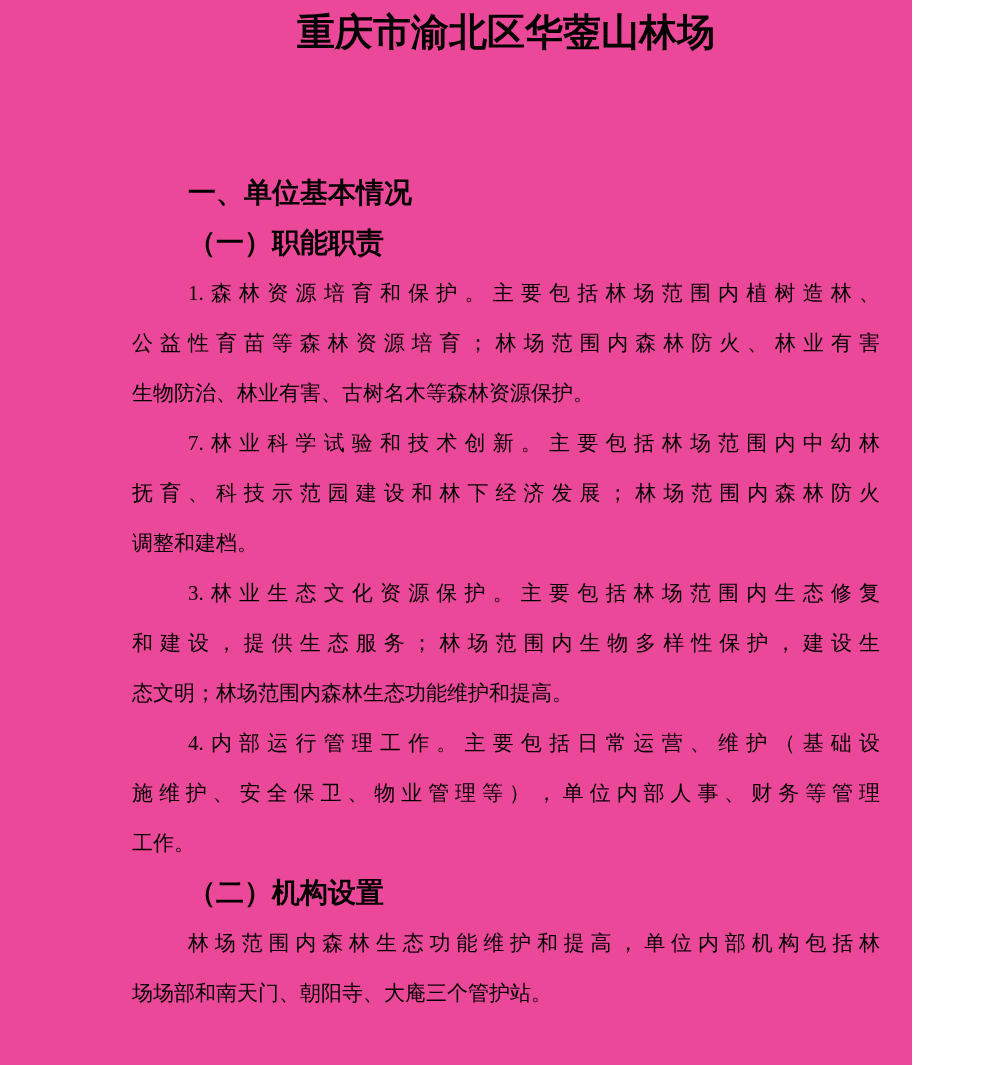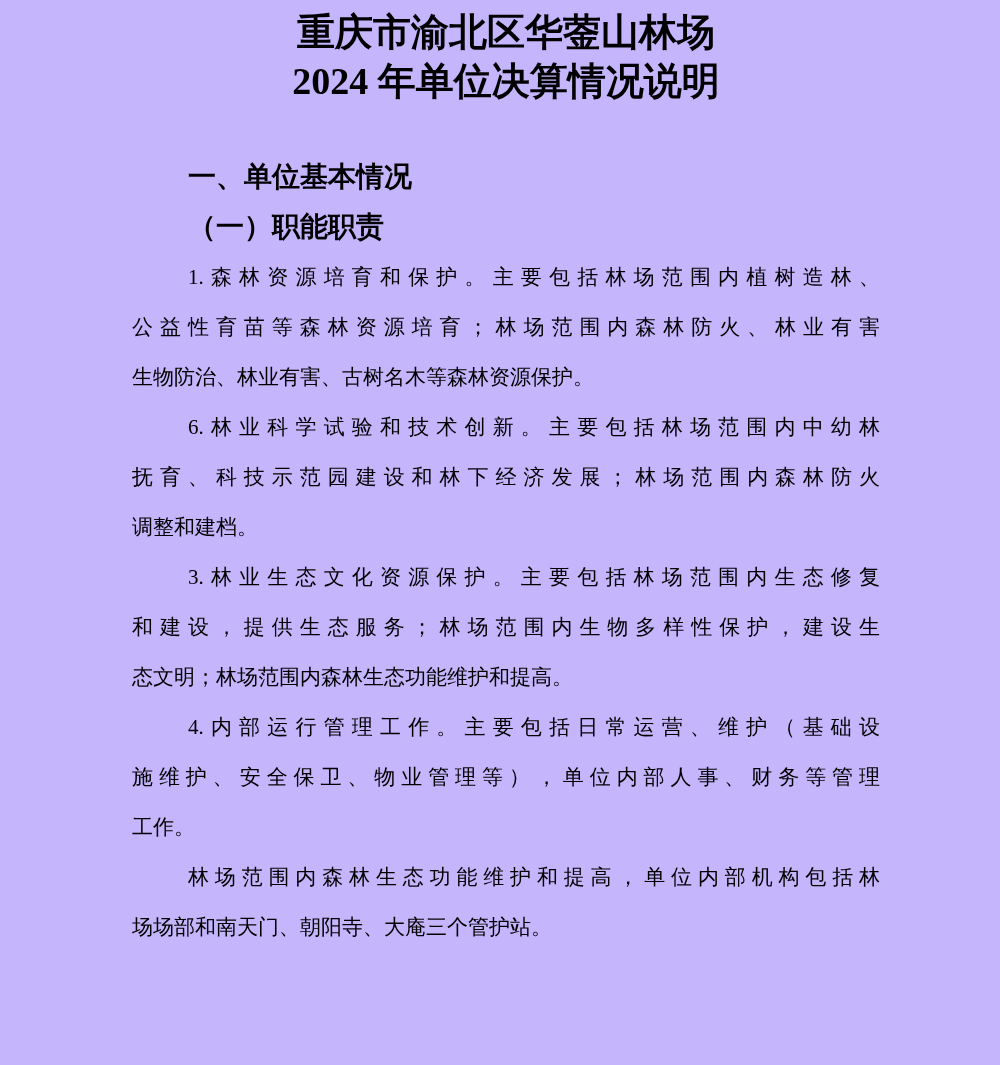--- a/index.html
+++ b/index.html
@@ -2,23 +2,23 @@
 <html><head>
 <meta charset="utf-8">
 <style>
   html, body {
     margin: 0;
     padding: 0;
     background: #ffffff;
   }
   .page {
     position: relative;
-    width: 1000px;
+    width: 912px;
     height: 1065px;
-    background: #c4b5fd;
+    background: #ec4899;
     overflow: hidden;
     color: #000000;
   }
   
   .title-block {
     position: absolute;
     left: 126px;
     top: 8px;
     width: 760px;
     text-align: center;
@@ -28,21 +28,21 @@
     font-weight: 700;
     font-size: 38px;
     line-height: 49px;
     color: #000000;
     white-space: nowrap;
   }
   
   .content {
     position: absolute;
     left: 132px;
-    top: 152px;
+    top: 168px;
     width: 748px;
   }
   .line {
     height: 50px;
     line-height: 50px;
     font-size: 21px;
     font-family: "Liberation Serif", "DejaVu Serif", serif;
     color: #000000;
     text-align: left;
   }
@@ -70,35 +70,35 @@
     font-weight: bold;
   }
 </style>
 </head>
 <body>
 
 <div class="page">
 
   <div class="title-block">
     <div class="title-line">重庆市渝北区华蓥山林场</div>
-    <div class="title-line">2024 年单位决算情况说明</div>
   </div>
 
   <div class="content">
     <div class="line h1">一、单位基本情况</div>
     <div class="line h2">（一）职能职责</div>
     <div class="line j i">1.森林资源培育和保护。主要包括林场范围内植树造林、</div>
     <div class="line j">公益性育苗等森林资源培育；林场范围内森林防火、林业有害</div>
     <div class="line">生物防治、林业有害、古树名木等森林资源保护。</div>
-    <div class="line j i">6.林业科学试验和技术创新。主要包括林场范围内中幼林</div>
+    <div class="line j i">7.林业科学试验和技术创新。主要包括林场范围内中幼林</div>
     <div class="line j">抚育、科技示范园建设和林下经济发展；林场范围内森林防火</div>
     <div class="line">调整和建档。</div>
     <div class="line j i">3.林业生态文化资源保护。主要包括林场范围内生态修复</div>
     <div class="line j">和建设，提供生态服务；林场范围内生物多样性保护，建设生</div>
     <div class="line">态文明；林场范围内森林生态功能维护和提高。</div>
     <div class="line j i">4.内部运行管理工作。主要包括日常运营、维护（基础设</div>
     <div class="line j">施维护、安全保卫、物业管理等），单位内部人事、财务等管理</div>
     <div class="line">工作。</div>
+    <div class="line h2">（二）机构设置</div>
     <div class="line j i">林场范围内森林生态功能维护和提高，单位内部机构包括林</div>
     <div class="line">场场部和南天门、朝阳寺、大庵三个管护站。</div>
   </div>
 
 </div>
 
 </body></html>

